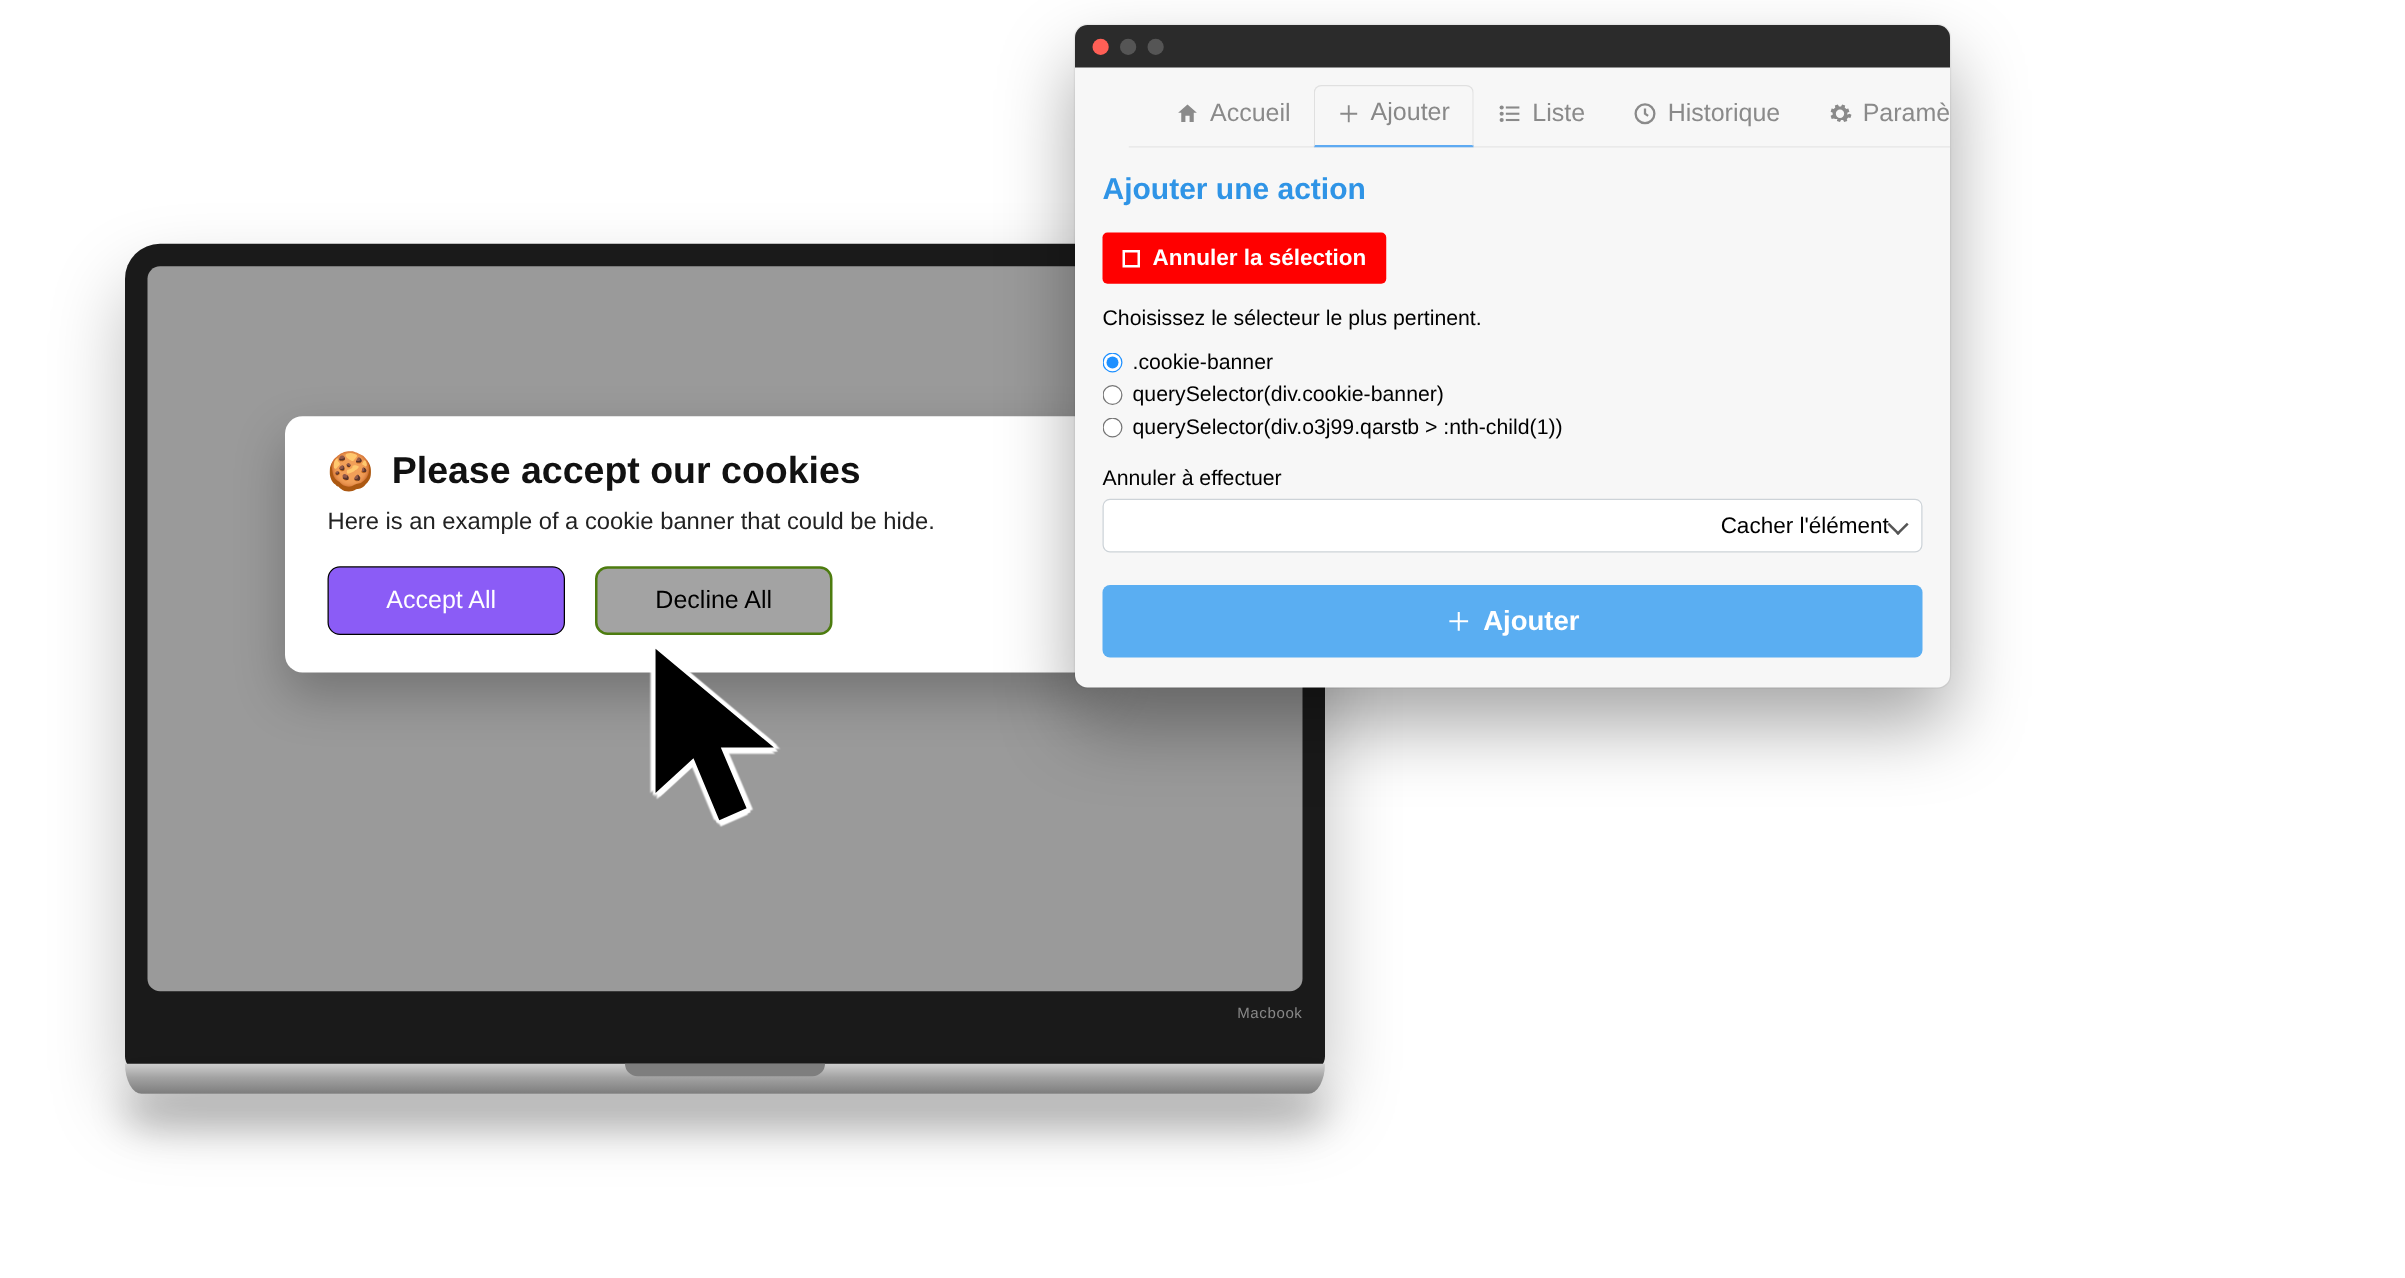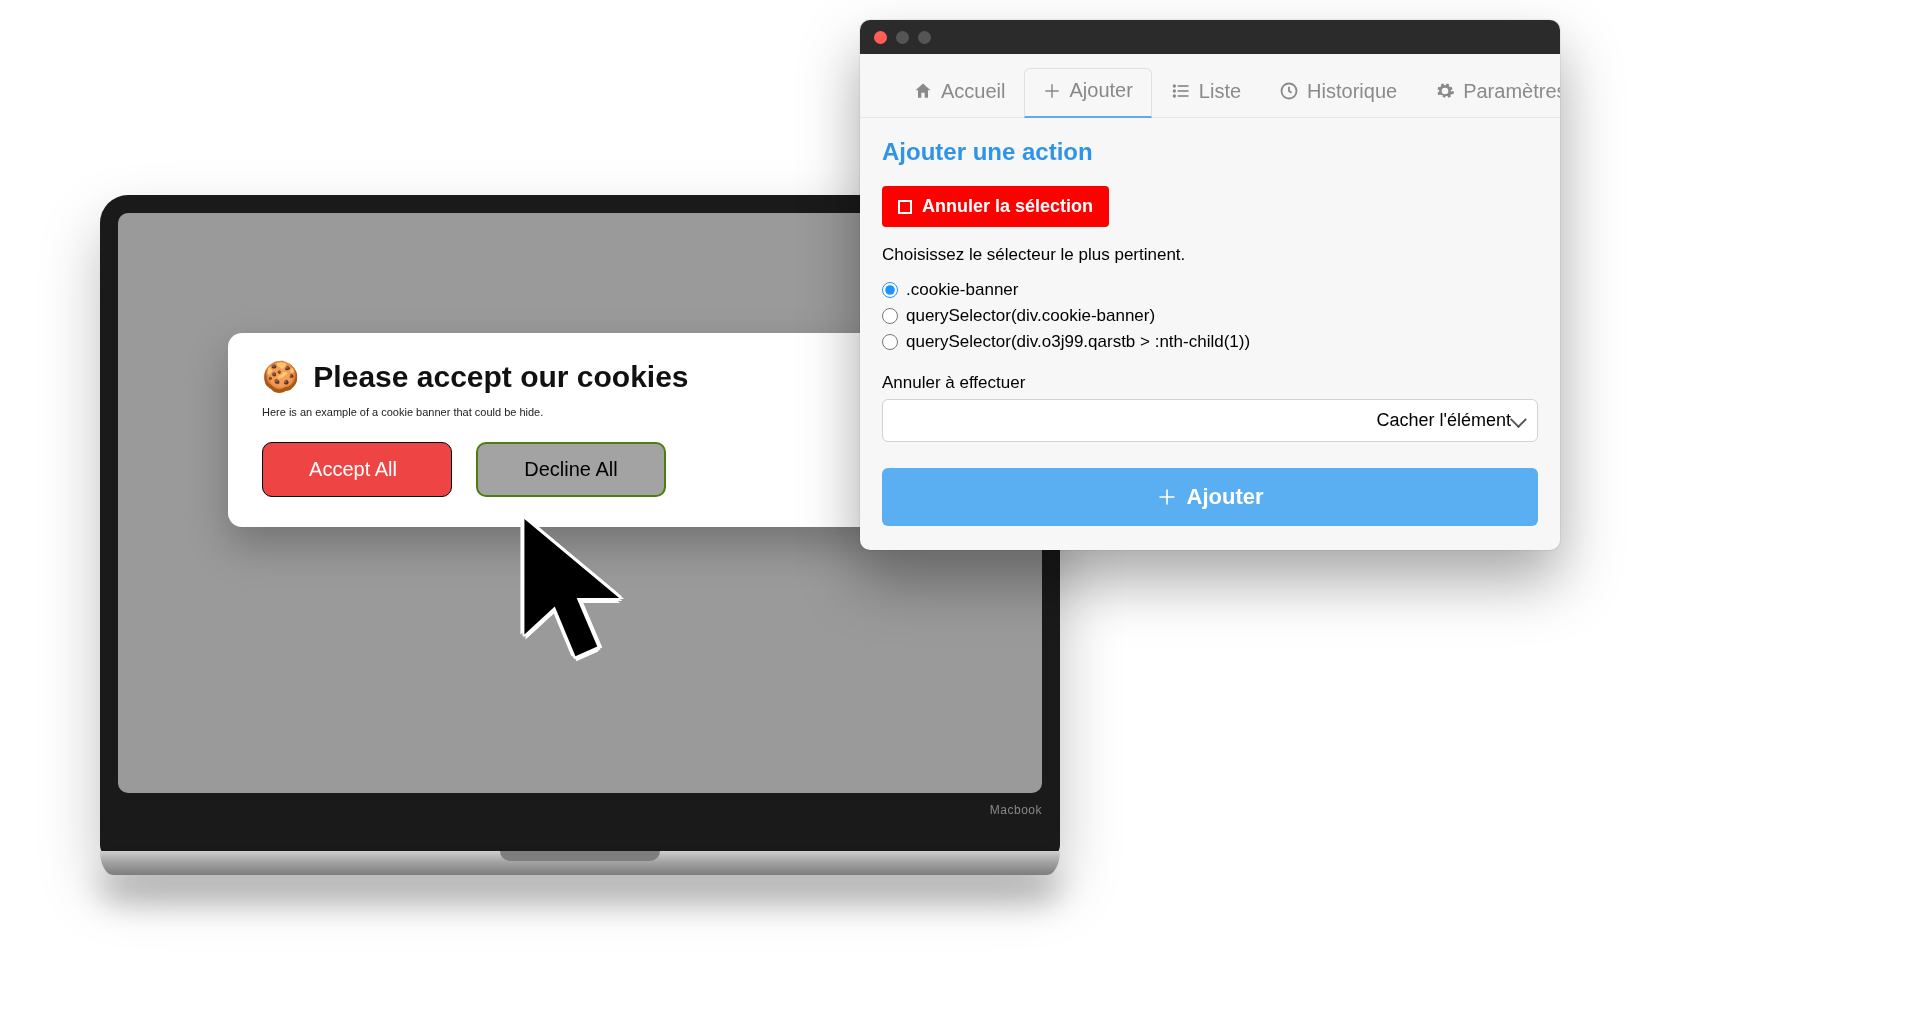--- a/index.html
+++ b/index.html
@@ -79,37 +79,37 @@
     font-size: 30px;
     font-weight: 600;
     color: #111;
     display: flex;
     align-items: center;
     gap: 14px;
   }
   .cookie-desc {
     margin-top: 12px;
     color: #222;
-    font-size: 11px;
+    font-size: 19px;
   }
   .cookie-actions {
     display: flex;
     gap: 24px;
     margin-top: 24px;
   }
   .btn {
     font-size: 20px;
     padding: 14px 34px;
     border-radius: 10px;
     cursor: pointer;
     min-width: 190px;
     text-align: center;
   }
   .btn-primary {
-    background: #ef4444;
+    background: #8b5cf6;
     color: #fff;
     border: 1px solid #000;
     padding-left: 26px;
   }
   .btn-outline {
     background: #a3a3a3;
     color: #000;
     border: 2px solid #4d7c0f;
   }
 
@@ -145,22 +145,23 @@
     gap: 9px;
   }
   .tl-dot { width: 13px; height: 13px; border-radius: 50%; }
   .dot-red { background: #ff5f56; }
   .dot-grey1 { background: #555; }
   .dot-grey2 { background: #555; }
 
   .ext-tabs {
     display: flex;
     gap: 0;
-    padding: 14px 18px 0 34px;
+    padding: 14px 18px 0 18px;
     border-bottom: 1px solid #e6e6e6;
+    margin-left: 43px;
   }
   .ext-tab {
     color: #8a8a8a;
     font-size: 20px;
     padding: 10px 18px 14px 18px;
     display: flex;
     align-items: center;
     gap: 8px;
     border: 1px solid transparent;
     border-bottom: none;

